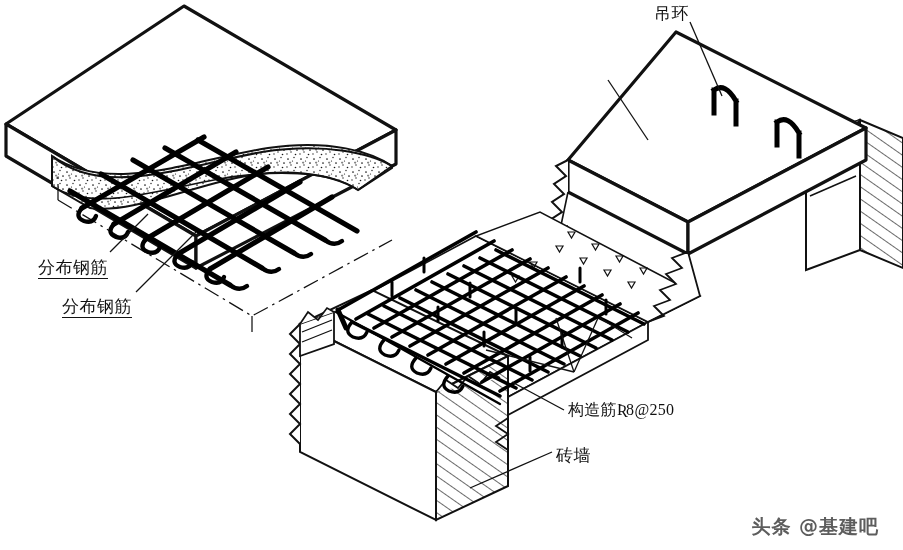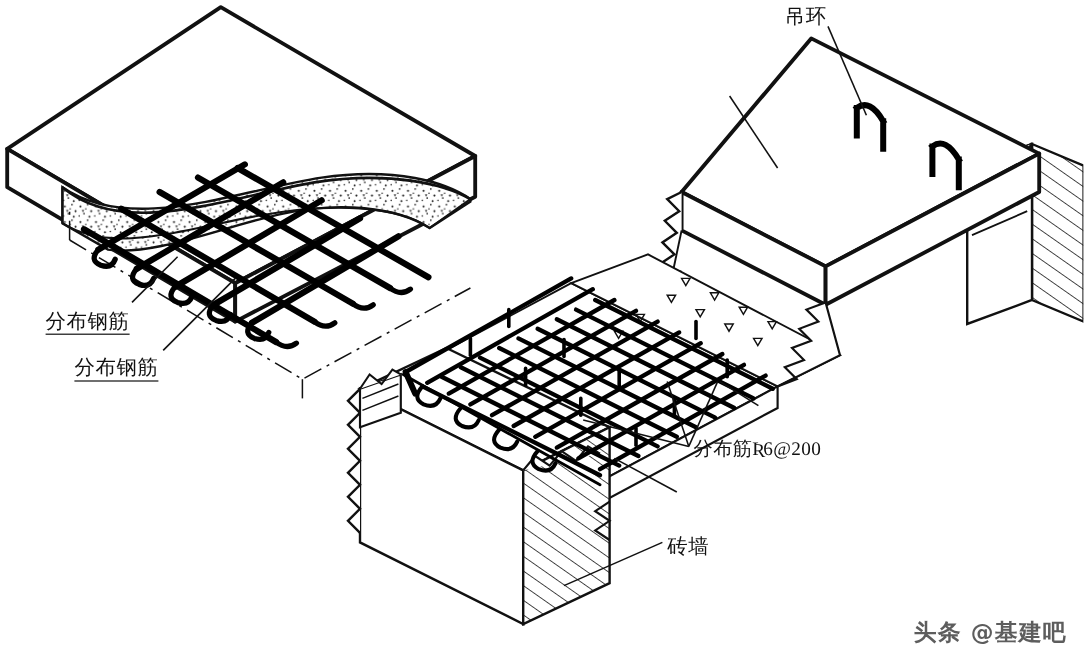--- a/index.html
+++ b/index.html
@@ -5,21 +5,21 @@
   html,body{margin:0;padding:0;background:#fff;}
   body{width:903px;height:550px;position:relative;overflow:hidden;
        font-family:"Liberation Serif","DejaVu Serif",serif;}
   #stage{position:absolute;left:0;top:0;width:903px;height:550px;}
   svg.layer{position:absolute;left:0;top:0;width:903px;height:550px;}
   .lbl{position:absolute;white-space:nowrap;color:#111;
        font-family:"Liberation Serif","DejaVu Serif",serif;}
   .lbl.cn{font-size:17px;letter-spacing:0.5px;}
   .lbl.cnsm{font-size:16px;letter-spacing:0.3px;}
   .ul{border-bottom:1.6px solid #111;padding-bottom:1px;}
-  .wm{position:absolute;right:14px;bottom:10px;font-size:19px;color:#3a3a3a;
+  .wm{position:absolute;right:24px;bottom:10px;font-size:19px;color:#3a3a3a;
       font-family:"DejaVu Sans","Liberation Sans",sans-serif;font-weight:bold;
       opacity:.82;letter-spacing:1px;}
 </style>
 </head>
 <body>
 
 <div id="stage">
 
   <svg class="layer" viewBox="0 0 903 550" preserveAspectRatio="none">
     <defs>
@@ -249,19 +249,19 @@
       <line x1="564" y1="410" x2="512" y2="382"></line>
 
       <line x1="552" y1="452" x2="470" y2="488"></line>
     </g>
   </svg>
 
   <div class="lbl cn" style="left:654px;top:2px;"><span>吊环</span></div>
 
 
 
-  <div class="lbl cnsm" style="left:578px;top:364px;"><span>分布筋Ʀ6@200</span></div>
-
+
+  <div class="lbl cnsm" style="left:568px;top:400px;"><span>构造筋Ʀ8@250</span></div>
 
   <div class="lbl cn" style="left:556px;top:444px;text-align:right;"><span>砖墙</span></div>
 
   <div class="wm">头条 @基建吧</div>
 </div>
 
 </body></html>

